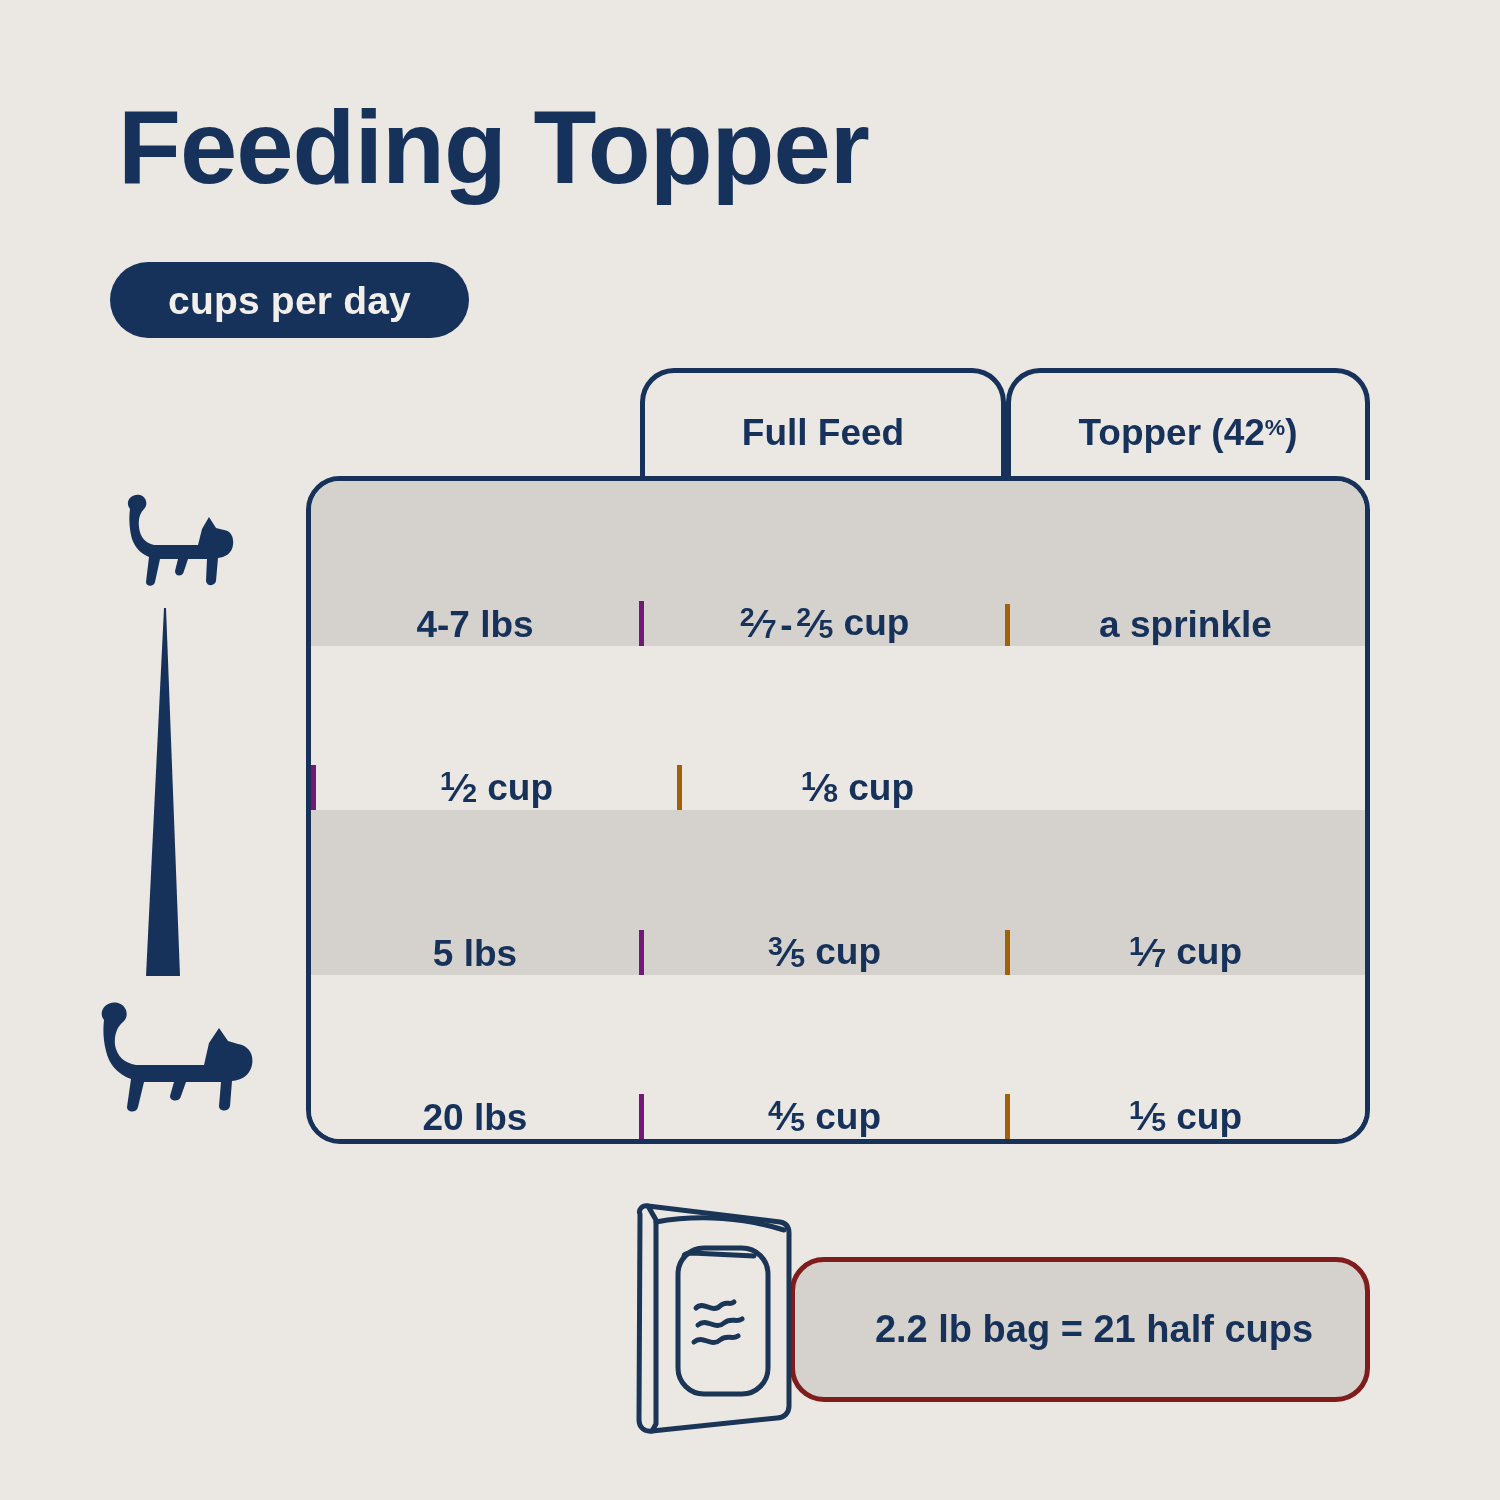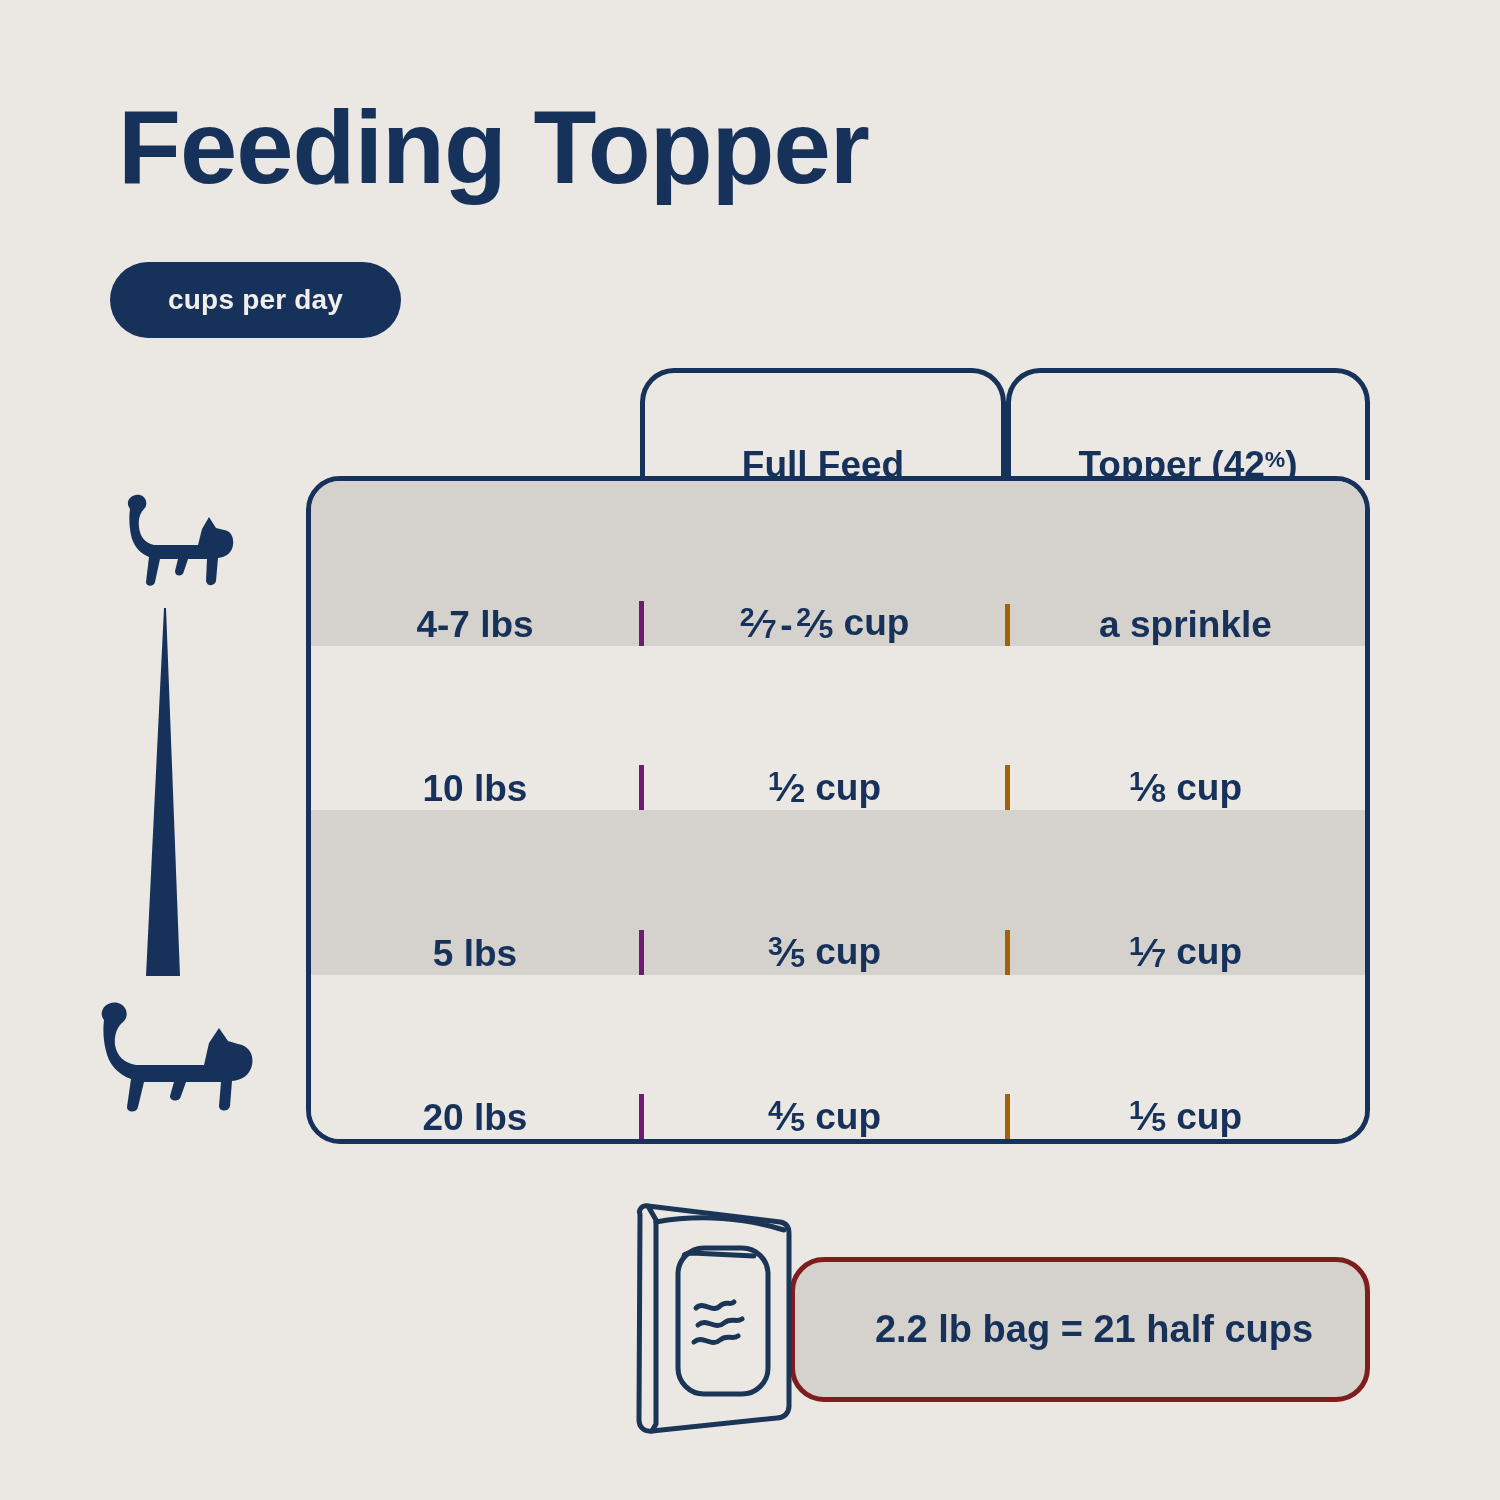--- a/index.html
+++ b/index.html
@@ -42,21 +42,21 @@
     height: 76px;
     padding: 0 58px;
     background: #17325A;
     border-radius: 40px;
     display: flex;
     align-items: center;
     justify-content: center;
   }
   .badge-label {
     color: #F2EFEB;
-    font-size: 28px;
+    font-size: 39px;
     font-weight: 700;
     letter-spacing: 0.2px;
     line-height: 1;
     white-space: nowrap;
   }
 
   
   .cat-small {
     position: absolute;
     left: 112px;
@@ -98,21 +98,21 @@
     display: flex;
   }
   .head-tab {
     position: relative;
     flex: 0 0 auto;
     border: 5px solid #17325A;
     border-bottom: none;
     border-radius: 34px 34px 0 0;
     box-sizing: border-box;
     display: flex;
-    align-items: flex-end;
+    align-items: center;
     justify-content: center;
     background: #EBE7E3;
   }
   .head-tab.full { width: 366px; }
   .head-tab.topper { width: 364px; margin-left: 0px; }
   .head-tab-label {
     font-size: 37px;
     font-weight: 700;
     color: #17325A;
     white-space: nowrap;
@@ -265,21 +265,20 @@
 
       <div class="row shade">
         <div class="cell c-weight">4-7 lbs</div>
         <div class="cell c-full">
           <span class="frac"><span class="num">2</span><span class="sl">⁄</span><span class="den">7</span><span class="dash">-</span><span class="num">2</span><span class="sl">⁄</span><span class="den">5</span></span>&nbsp;<span>cup</span>
         </div>
         <div class="cell c-topper">a sprinkle</div>
       </div>
 
       <div class="row plain">
-        <div class="cell c-weight">10 lbs</div>
         <div class="cell c-full">
           <span class="frac"><span class="num">1</span><span class="sl">⁄</span><span class="den">2</span></span>&nbsp;<span>cup</span>
         </div>
         <div class="cell c-topper">
           <span class="frac"><span class="num">1</span><span class="sl">⁄</span><span class="den">8</span></span>&nbsp;<span>cup</span>
         </div>
       </div>
 
       <div class="row shade">
         <div class="cell c-weight">5 lbs</div>

